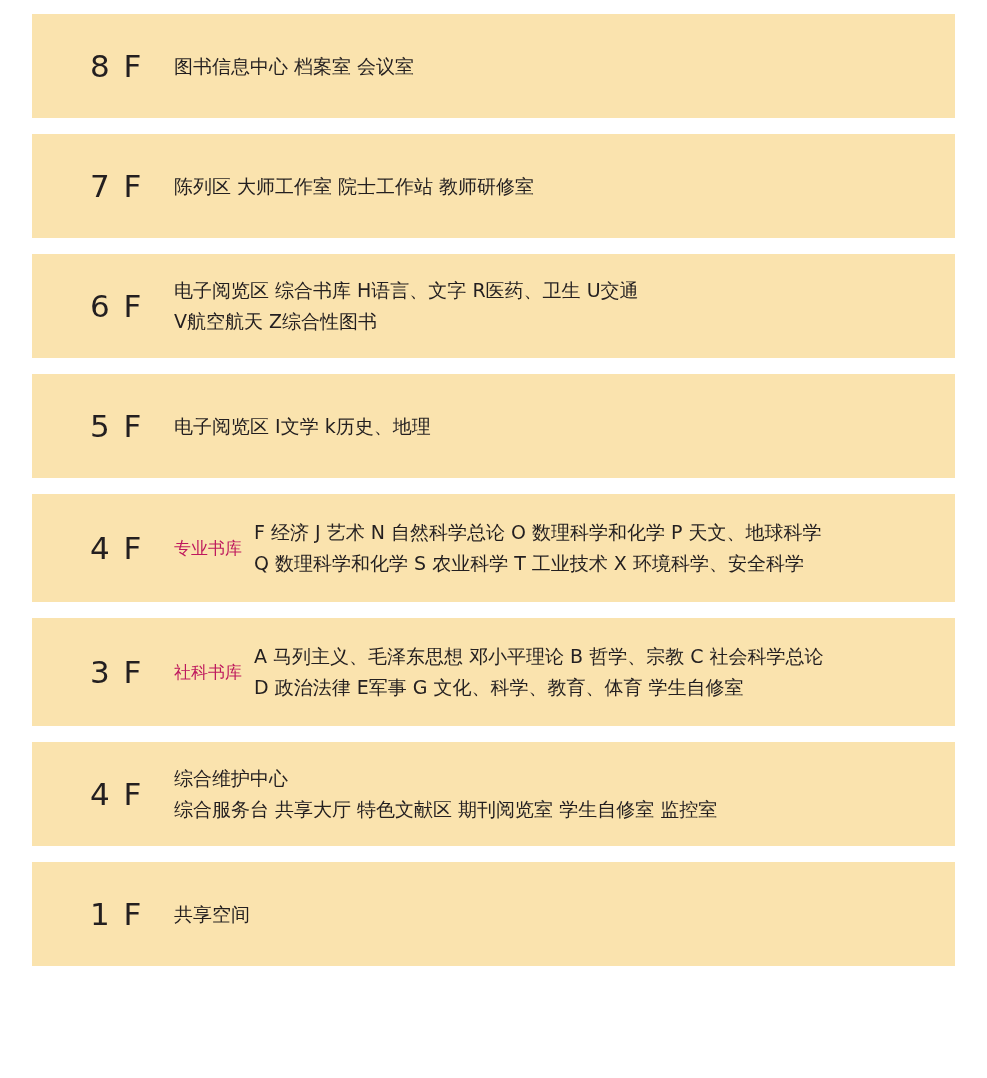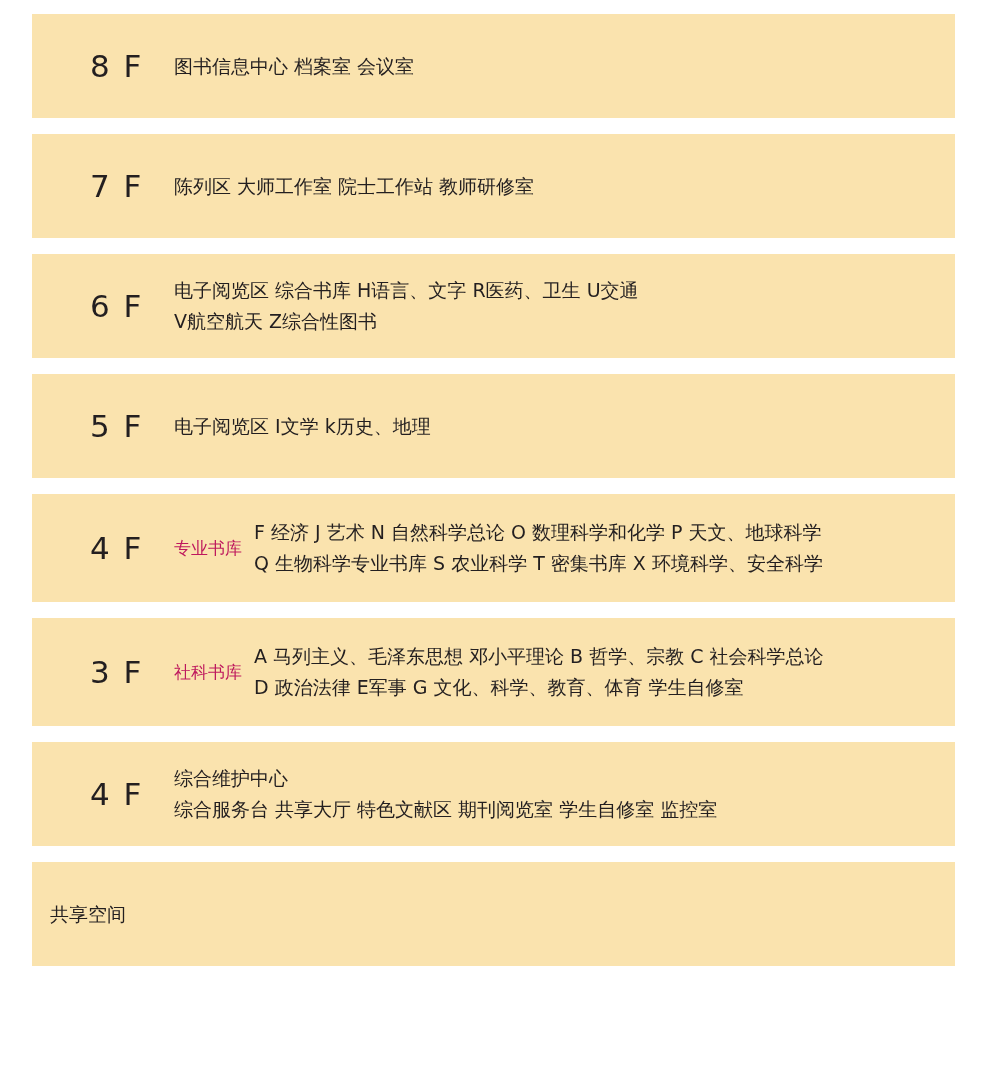--- a/index.html
+++ b/index.html
@@ -113,21 +113,21 @@
       </div>
     </div>
   </div>
 
   <div class="floor-row tall">
     <div class="floor-label">4 F</div>
     <div class="floor-body">
       <div class="zone-name">专业书库</div>
       <div class="detail-lines">
         <div class="detail-line">F 经济  J 艺术  N 自然科学总论   O 数理科学和化学  P 天文、地球科学</div>
-        <div class="detail-line">Q 生物科学专业书库  S 农业科学  T 密集书库  X 环境科学、安全科学</div>
+        <div class="detail-line">Q 数理科学和化学  S 农业科学  T 工业技术  X 环境科学、安全科学</div>
       </div>
     </div>
   </div>
 
   <div class="floor-row tall">
     <div class="floor-label">3 F</div>
     <div class="floor-body">
       <div class="zone-name">社科书库</div>
       <div class="detail-lines">
         <div class="detail-line">A 马列主义、毛泽东思想 邓小平理论  B 哲学、宗教 C 社会科学总论</div>
@@ -141,20 +141,21 @@
     <div class="floor-body">
 
       <div class="detail-lines">
         <div class="detail-line">综合维护中心</div>
         <div class="detail-line">综合服务台   共享大厅   特色文献区   期刊阅览室    学生自修室   监控室</div>
       </div>
     </div>
   </div>
 
   <div class="floor-row">
+    <div class="floor-label">1 F</div>
     <div class="floor-body">
 
       <div class="detail-lines">
         <div class="detail-line">共享空间</div>
       </div>
     </div>
   </div>
 
 </div>
 

